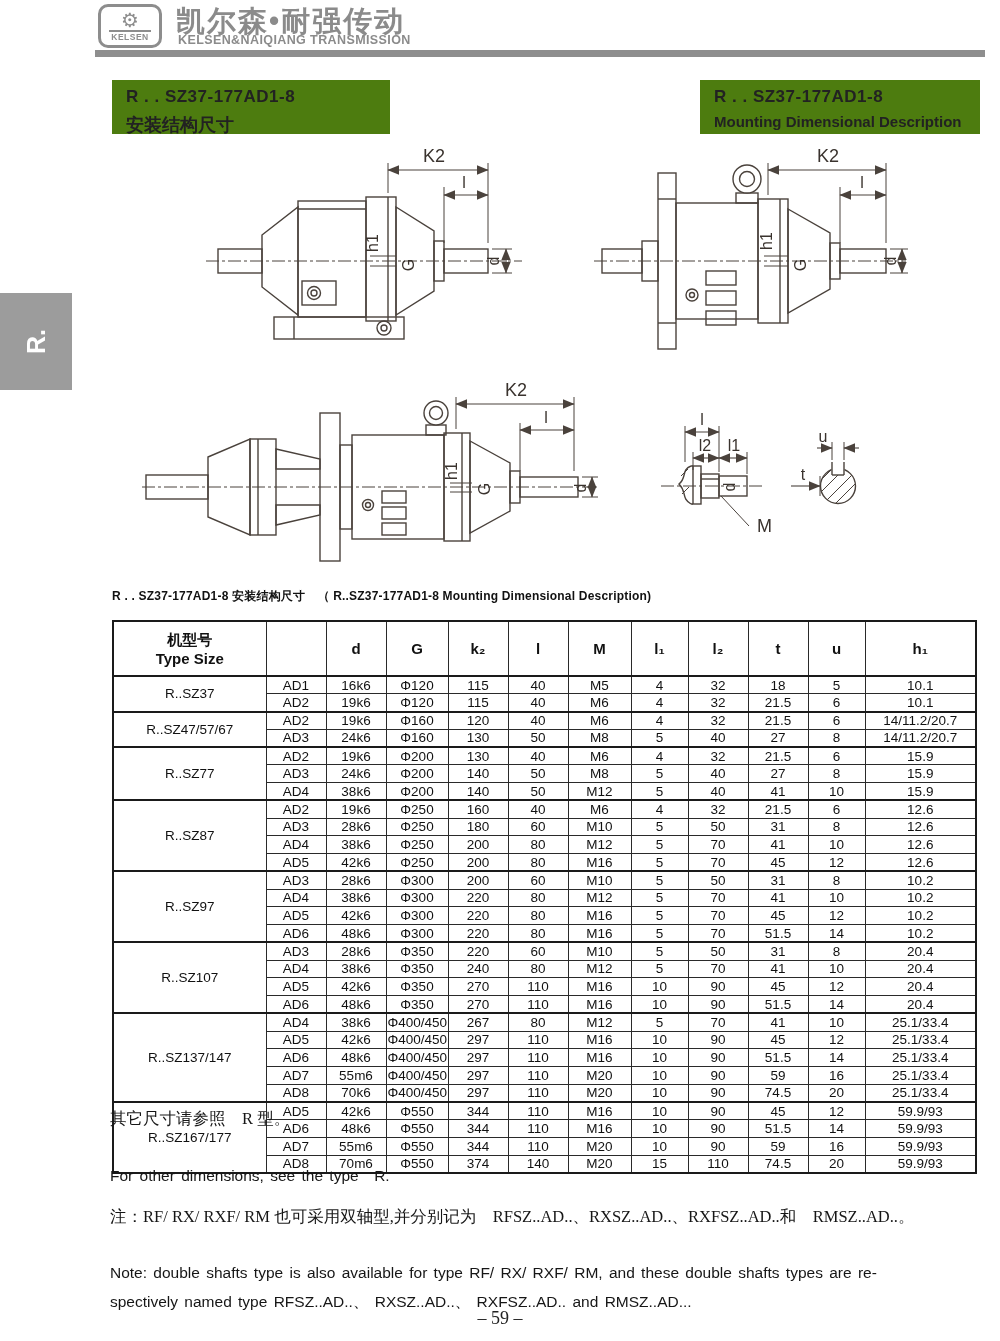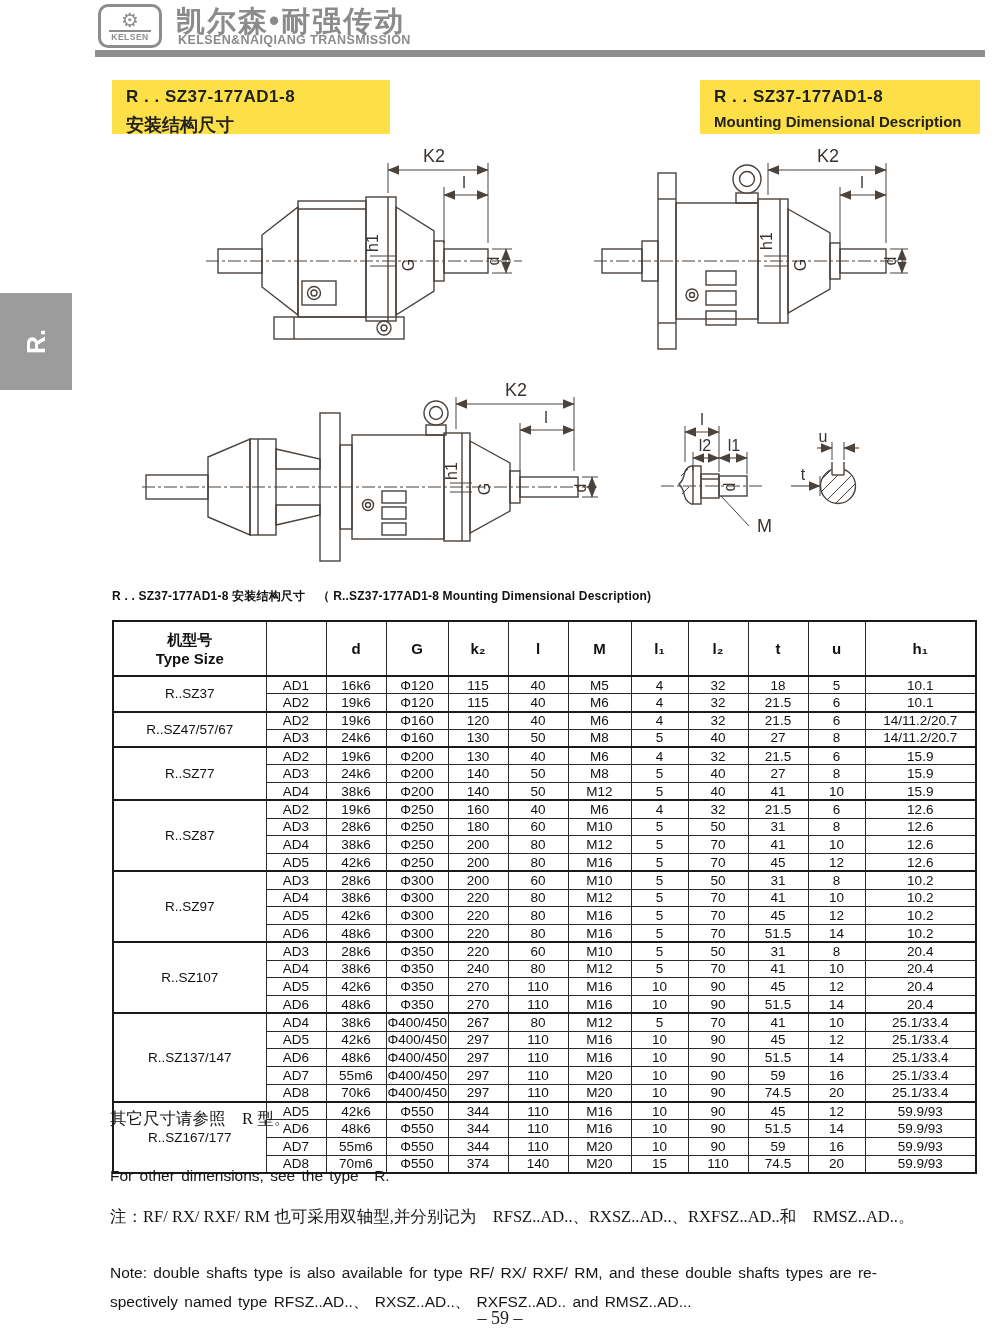--- a/index.html
+++ b/index.html
@@ -14,21 +14,21 @@
   .brand-cn{position:absolute;left:176px;top:2px;font-size:29px;font-weight:bold;color:#8b8b8b;letter-spacing:2px;}
   .brand-en{position:absolute;left:178px;top:33px;font-size:12.5px;font-weight:bold;color:#8b8b8b;letter-spacing:.4px;}
   .head-bar{position:absolute;left:95px;top:50px;width:890px;height:7px;background:#8e8e8e;}
 
   
   .side-tab{position:absolute;left:0;top:293px;width:72px;height:97px;background:#9c9c9c;
             display:flex;align-items:center;justify-content:center;}
   .side-tab span{transform:rotate(-90deg);color:#ffffff;font-size:25px;font-weight:bold;}
 
   
-  .tblock{position:absolute;background:#fde047;padding:7px 14px;box-sizing:border-box;}
+  .tblock{position:absolute;background:#4d7c0f;padding:7px 14px;box-sizing:border-box;}
   .tblock .l1{font-size:17px;font-weight:bold;color:#222;margin-bottom:6px;letter-spacing:.5px;}
   .tblock .l2{font-size:18px;font-weight:bold;color:#222;}
   .tblock-left{left:112px;top:80px;width:278px;height:54px;}
   .tblock-right{left:700px;top:80px;width:280px;height:54px;}
   .tblock-right .l2{font-size:15px;}
 
   
   .drawing{position:absolute;}
   svg .ln{stroke:#4a423c;stroke-width:1.4;fill:none;}
   svg .fw{stroke:#4a423c;stroke-width:1.4;fill:#ffffff;}

